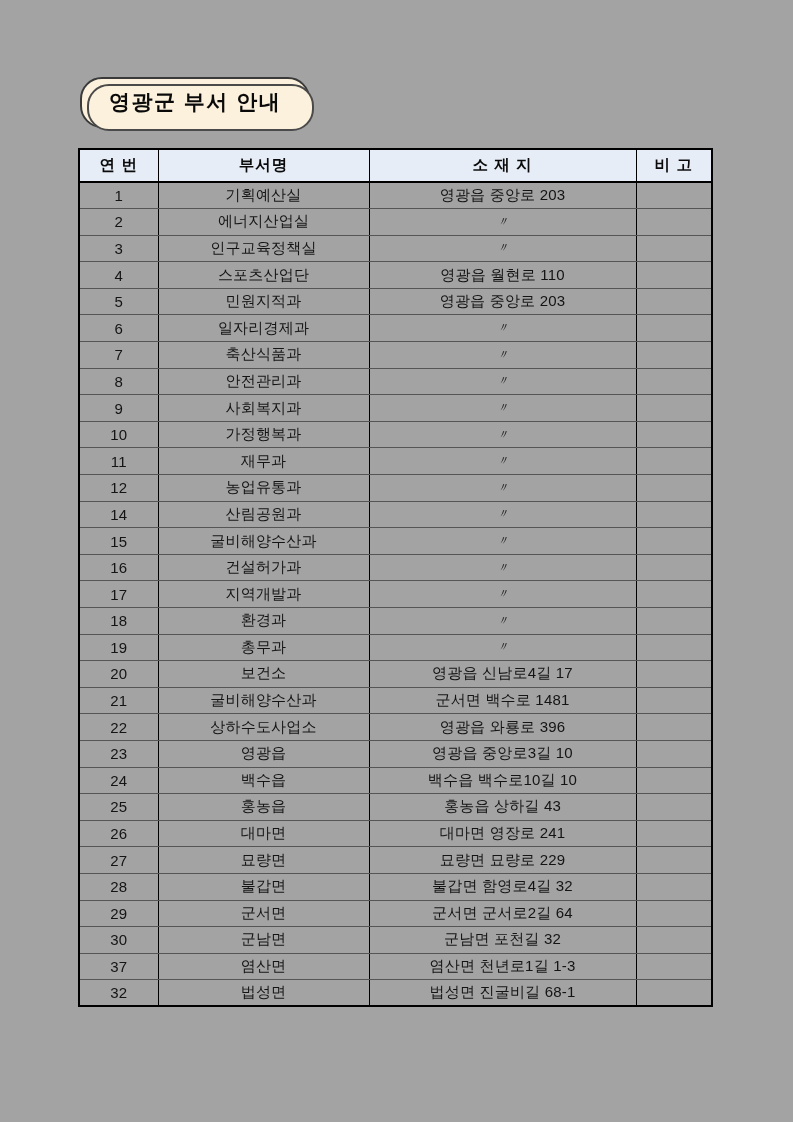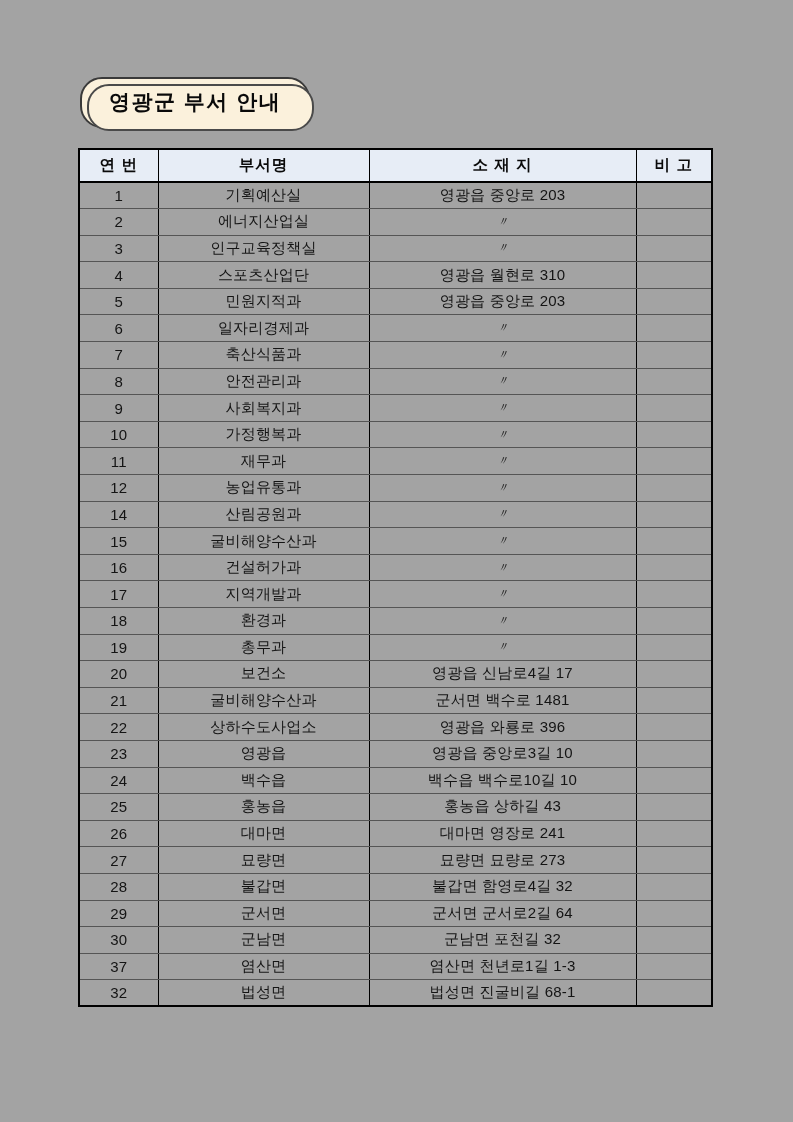--- a/index.html
+++ b/index.html
@@ -128,21 +128,21 @@
         </tr>
         <tr>
           <td>3</td>
           <td>인구교육정책실</td>
           <td class="ditto">〃</td>
           <td></td>
         </tr>
         <tr>
           <td>4</td>
           <td>스포츠산업단</td>
-          <td>영광읍 월현로 310</td>
+          <td>영광읍 월현로 110</td>
           <td></td>
         </tr>
         <tr>
           <td>5</td>
           <td>민원지적과</td>
           <td>영광읍 중앙로 203</td>
           <td></td>
         </tr>
         <tr>
           <td>6</td>
@@ -260,21 +260,21 @@
         </tr>
         <tr>
           <td>26</td>
           <td>대마면</td>
           <td>대마면 영장로 241</td>
           <td></td>
         </tr>
         <tr>
           <td>27</td>
           <td>묘량면</td>
-          <td>묘량면 묘량로 273</td>
+          <td>묘량면 묘량로 229</td>
           <td></td>
         </tr>
         <tr>
           <td>28</td>
           <td>불갑면</td>
           <td>불갑면 함영로4길 32</td>
           <td></td>
         </tr>
         <tr>
           <td>29</td>

